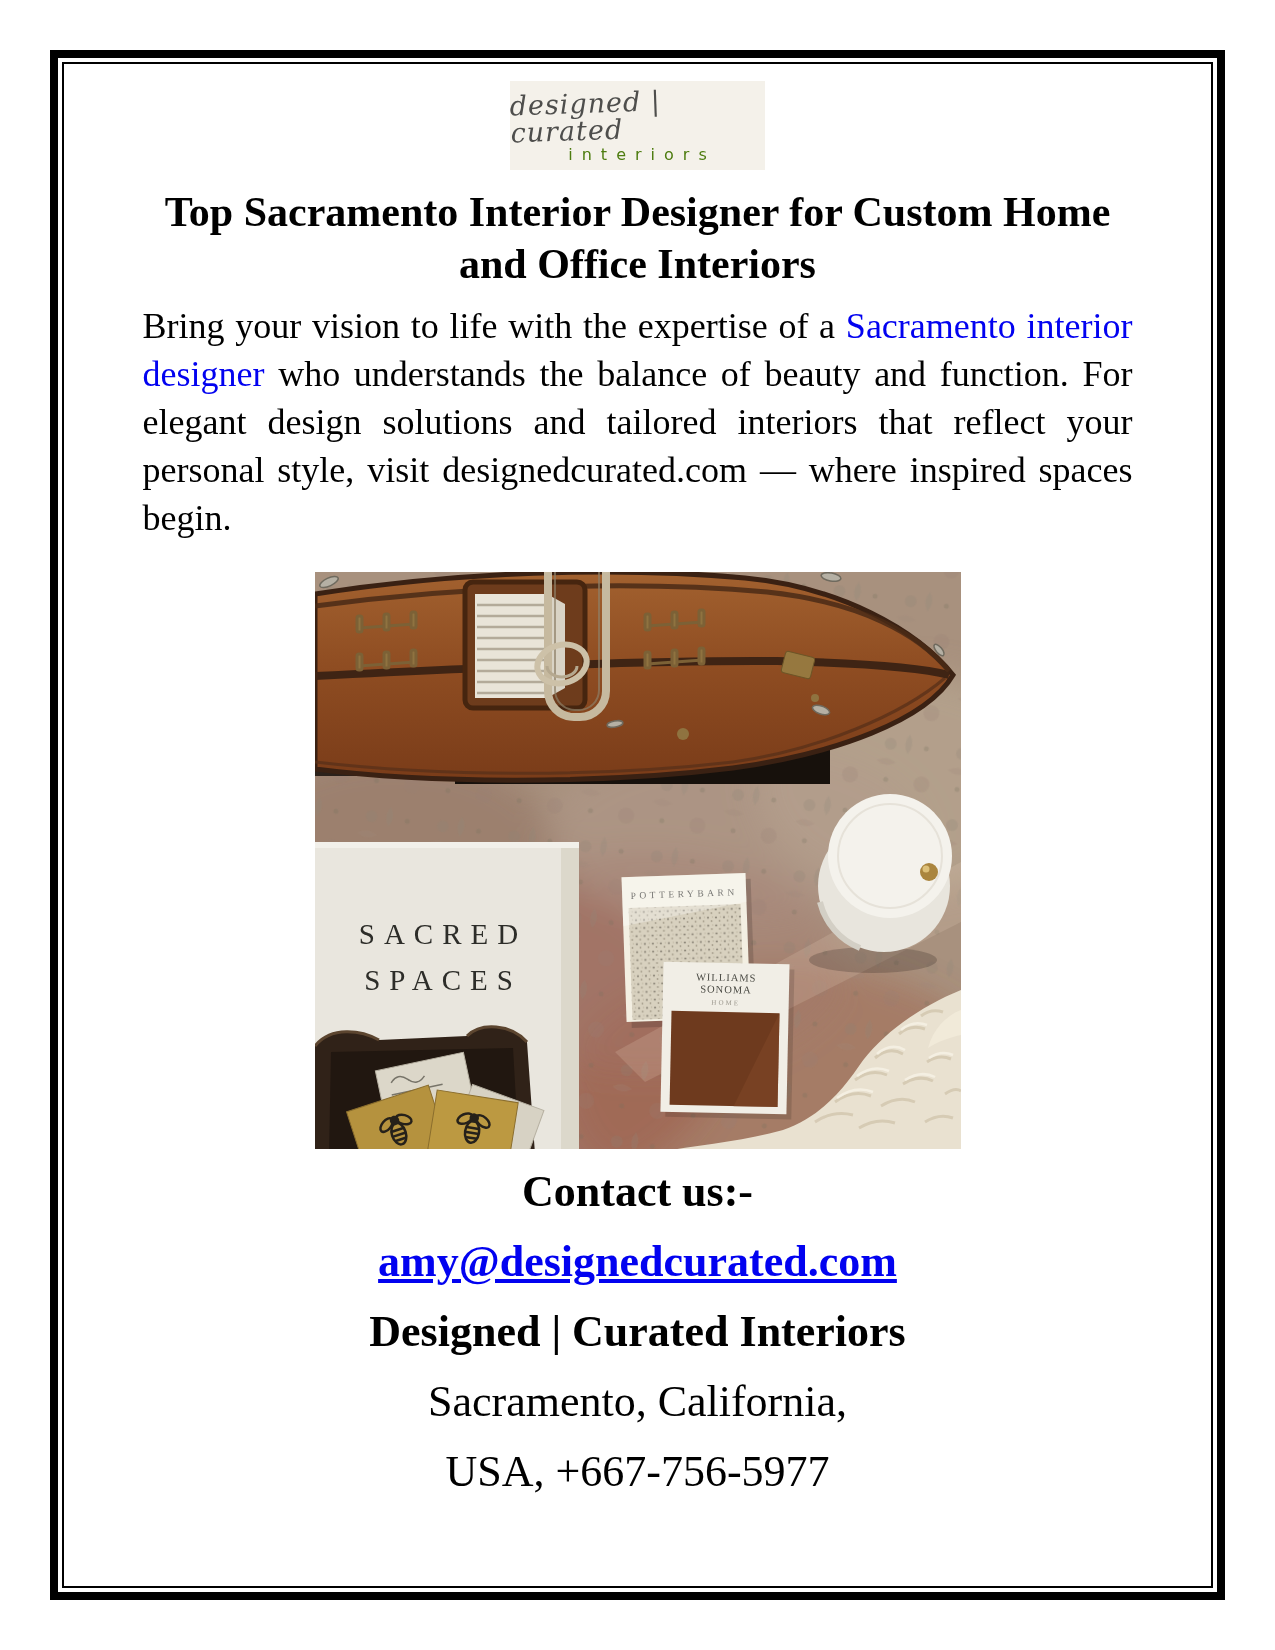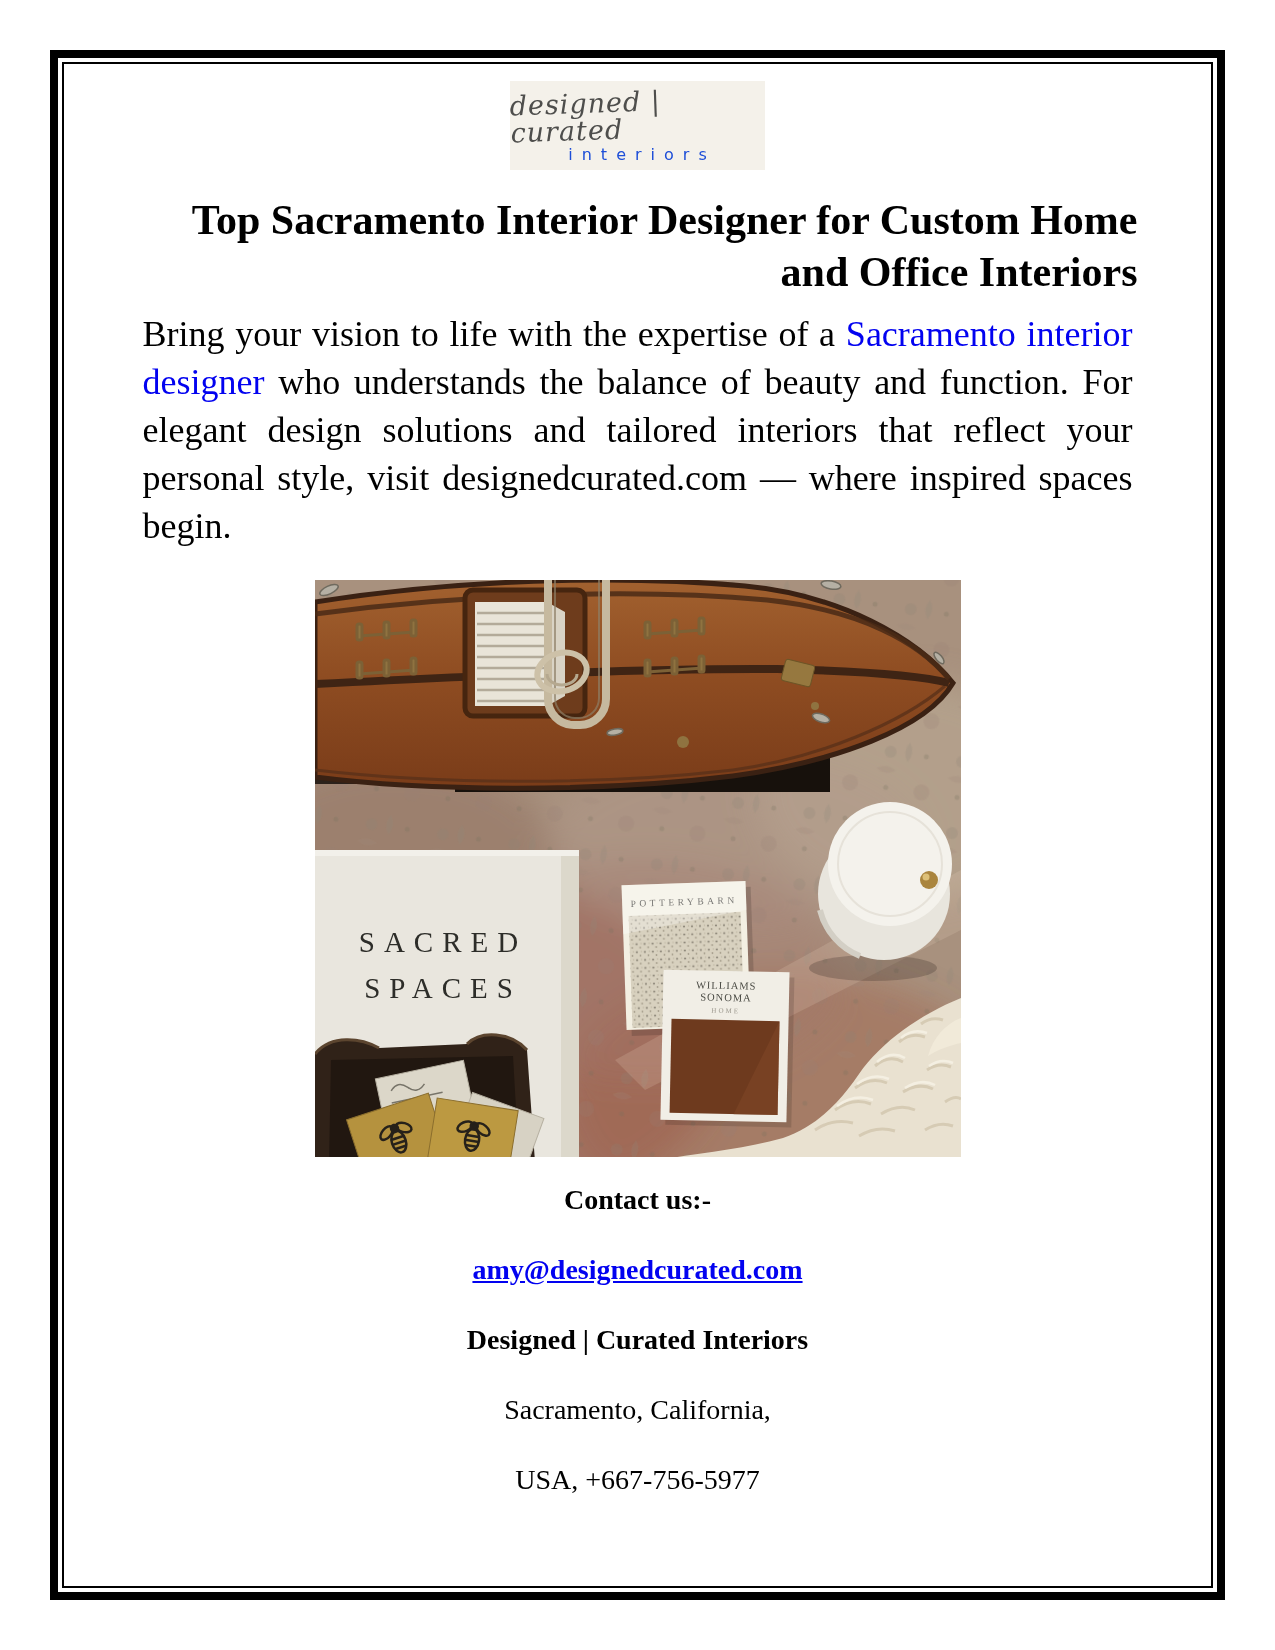--- a/index.html
+++ b/index.html
@@ -8,30 +8,30 @@
   .frame-outer{position:absolute;left:50px;top:50px;width:1175px;height:1550px;
        border:8px solid var(--border-black,#000);box-sizing:border-box;}
   .frame-inner{position:absolute;left:62px;top:62px;width:1151px;height:1526px;
        border:2px solid var(--border-black,#000);box-sizing:border-box;}
   .content{position:absolute;left:0;top:0;width:1275px;padding-top:81px;}
   .logo{width:255px;height:89px;margin:0 auto;background:var(--logo-bg,#f4f1ea);
        display:flex;flex-direction:column;align-items:center;justify-content:center;}
   .logo-script{font-family:"DejaVu Serif", serif;font-style:italic;font-size:27px;
        color:#4e4e4c;transform:rotate(-2deg);letter-spacing:1px;line-height:1;}
   .logo-sub{font-family:"DejaVu Sans", sans-serif;font-size:16px;letter-spacing:9px;
-       padding-left:9px;color:#1d4ed8;margin-top:5px;line-height:1;}
-  .title{margin:24px auto 0;width:1000px;text-align:right;font-size:42px;
+       padding-left:9px;color:#4d7c0f;margin-top:5px;line-height:1;}
+  .title{margin:16px auto 0;width:1000px;text-align:center;font-size:42px;
        font-weight:bold;line-height:52px;}
   .intro{width:990px;margin:12px auto 0;font-size:36px;line-height:48px;
        text-align:justify;}
   .intro a{color:var(--link-blue,#0202f0);text-decoration:none;cursor:pointer;}
   .photo{width:646px;height:577px;margin:30px auto 0;}
   .photo svg{display:block;}
   .contact{margin-top:8px;text-align:center;}
-  .c-line{font-size:28px;line-height:70px;}
+  .c-line{font-size:44px;line-height:70px;}
   .c-bold{font-weight:bold;}
   .c-email a{color:var(--link-blue,#0202f0);font-weight:bold;
        text-decoration:underline;cursor:pointer;}
 </style>
 </head>
 <body>
 
 <div class="frame-outer"></div>
 <div class="frame-inner"></div>
 

